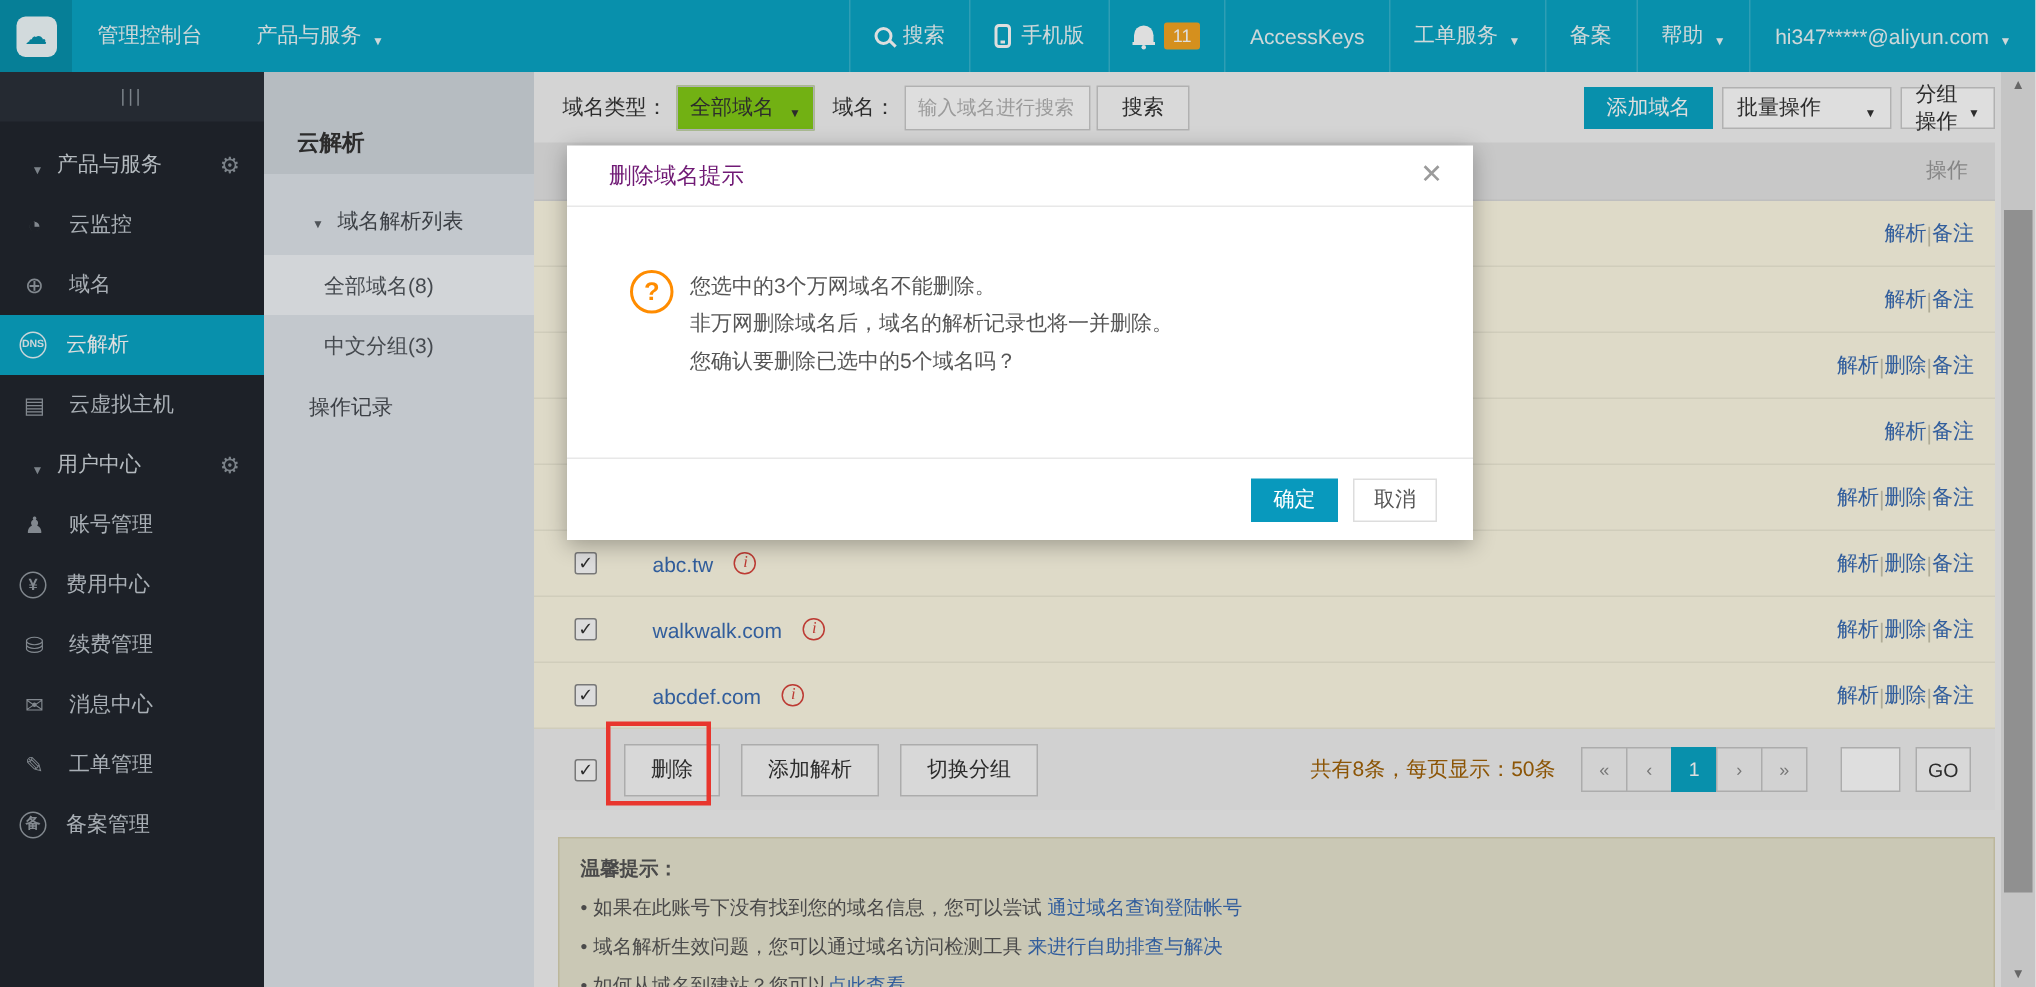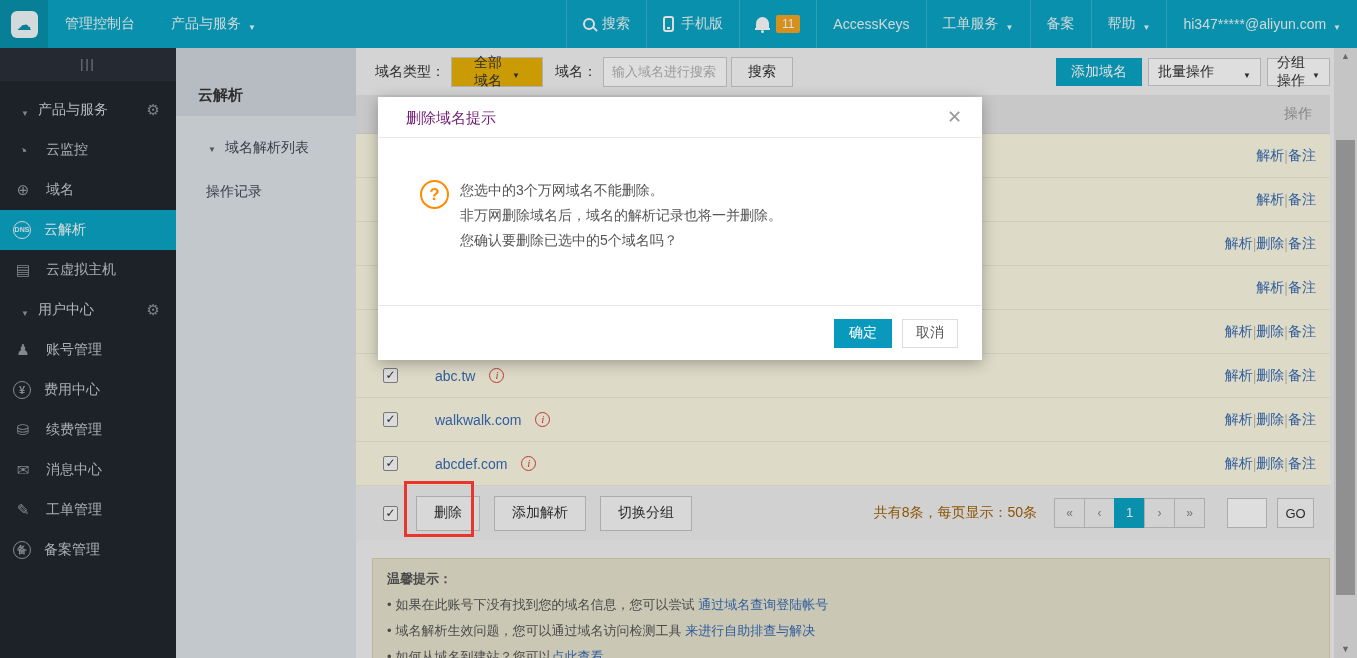--- a/index.html
+++ b/index.html
@@ -54,21 +54,21 @@
   .subnav-section .caret-dark{color:#5b6167;font-size:8px}
   .subnav-section .sn-label{margin-left:9px}
   .subnav-child{height:40px;line-height:40px;padding-left:40px;color:#50555b;cursor:pointer}
   .sn-selected{background:#f2f5f8}
   .subnav-plain{height:44px;display:flex;align-items:center;padding-left:30px;color:#454a50;cursor:pointer}
 
   
   .main{position:absolute;left:356px;top:48px;width:978px;height:610px;background:#f4f4f4;padding-right:4px}
   .filterbar{height:47px;display:flex;align-items:center;padding-left:19px;color:#333}
   .flabel{margin-right:6px}
-  .fake-select{width:92px;height:30px;background:#eab308;border:1px solid:#ccc;border:1px solid #ccc;display:flex;align-items:center;justify-content:space-between;padding:0 22px;margin-right:12px;cursor:pointer}
+  .fake-select{width:92px;height:30px;background:#84cc16;border:1px solid:#ccc;border:1px solid #ccc;display:flex;align-items:center;justify-content:space-between;padding:0 8px;margin-right:12px;cursor:pointer}
   .fake-select .caret,.dd-btn .caret{color:#333}
   .search-input{width:124px;height:30px;border:1px solid #ccc;background:#fff;padding:0 8px;font-size:13px;color:#555;outline:none}
   .search-input::placeholder{color:#b2b2b2}
   .btn{height:30px;border:1px solid #ccc;background:#fafafa;padding:0 16px;font-size:14px;color:#333;cursor:pointer}
   .search-btn{margin-left:4px}
   .add-btn{margin-left:auto;height:28px;background:#0aa6c6;border:none;color:#fff;padding:0 15px;font-size:14px;cursor:pointer}
   .dd-btn{height:28px;background:#fff;border:1px solid #ccc;display:flex;align-items:center;justify-content:space-between;padding:0 9px;margin-left:6px;cursor:pointer}
   .dd-batch{width:113px}
   .dd-group{width:63px}
 
@@ -228,20 +228,24 @@
       </div>
     </div>
 </div>
 
 <div class="subnav">
   <div class="subnav-title">云解析</div>
   <div class="subnav-section">
     <span class="caret caret-dark"></span>
     <span class="sn-label">域名解析列表</span>
   </div>
+  <div id="subnav-children">
+      <div class="subnav-child sn-selected">全部域名(8)</div>
+      <div class="subnav-child">中文分组(3)</div>
+    </div>
   <div class="subnav-plain">
       <span>操作记录</span>
     </div>
 </div>
 
 <div class="main">
   <div class="filterbar">
     <span class="flabel">域名类型：</span>
     <div class="fake-select">
       <span>全部域名</span>

